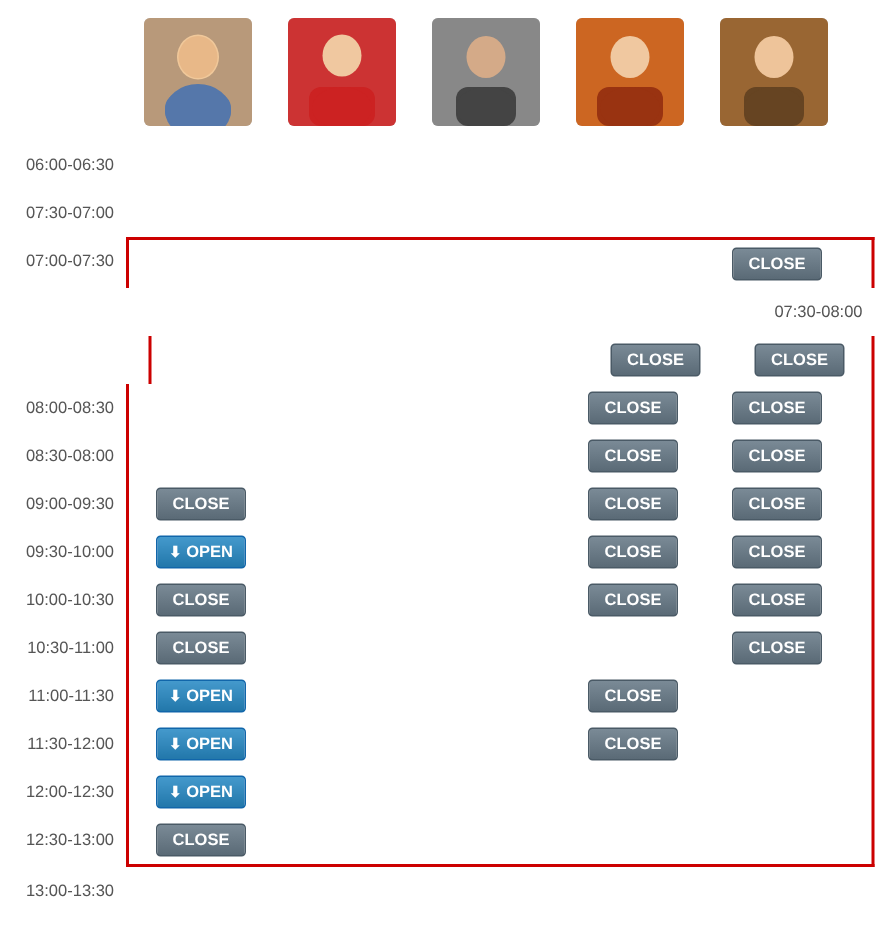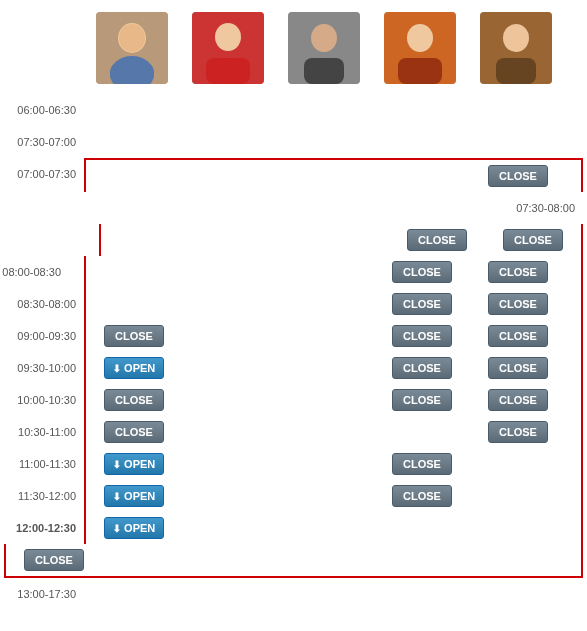--- a/index.html
+++ b/index.html
@@ -214,21 +214,21 @@
           <div style="width: 96px; min-width: 96px; height: 32px; display: flex; align-items: center; justify-content: center;"></div>
           <div style="width: 96px; min-width: 96px; height: 32px; display: flex; align-items: center; justify-content: center;">
             <button class="btn-close">CLOSE</button>
           </div>
           <div style="width: 96px; min-width: 96px; height: 32px; display: flex; align-items: center; justify-content: center;">
             <button class="btn-close">CLOSE</button>
           </div>
         </div>
       </div>
       <div style="display: flex; align-items: stretch;">
-        <div style="width: 80px; min-width: 80px; display: flex; align-items: center; justify-content: flex-end; padding-right: 23px; font-size: 11px; color: rgb(85, 85, 85); white-space: nowrap; height: 32px;">08:00-08:30</div>
+        <div style="width: 80px; min-width: 80px; display: flex; align-items: center; justify-content: flex-end; padding-right: 8px; font-size: 11px; color: rgb(85, 85, 85); white-space: nowrap; height: 32px;">08:00-08:30</div>
         <div style="display: flex; flex: 1 1 0%; border-left: 2px solid rgb(204, 0, 0); border-right: 2px solid rgb(204, 0, 0);">
           <div style="width: 96px; min-width: 96px; height: 32px; display: flex; align-items: center; justify-content: center;"></div>
           <div style="width: 96px; min-width: 96px; height: 32px; display: flex; align-items: center; justify-content: center;"></div>
           <div style="width: 96px; min-width: 96px; height: 32px; display: flex; align-items: center; justify-content: center;"></div>
           <div style="width: 96px; min-width: 96px; height: 32px; display: flex; align-items: center; justify-content: center;">
             <button class="btn-close">CLOSE</button>
           </div>
           <div style="width: 96px; min-width: 96px; height: 32px; display: flex; align-items: center; justify-content: center;">
             <button class="btn-close">CLOSE</button>
           </div>
@@ -332,44 +332,45 @@
           </div>
           <div style="width: 96px; min-width: 96px; height: 32px; display: flex; align-items: center; justify-content: center;"></div>
           <div style="width: 96px; min-width: 96px; height: 32px; display: flex; align-items: center; justify-content: center;"></div>
           <div style="width: 96px; min-width: 96px; height: 32px; display: flex; align-items: center; justify-content: center;">
             <button class="btn-close">CLOSE</button>
           </div>
           <div style="width: 96px; min-width: 96px; height: 32px; display: flex; align-items: center; justify-content: center;"></div>
         </div>
       </div>
       <div style="display: flex; align-items: stretch;">
-        <div style="width: 80px; min-width: 80px; display: flex; align-items: center; justify-content: flex-end; padding-right: 8px; font-size: 11px; color: rgb(85, 85, 85); white-space: nowrap; height: 32px; font-weight: bold;">12:00-12:30</div>
+        <div style="width: 80px; min-width: 80px; display: flex; align-items: center; justify-content: flex-end; padding-right: 8px; font-size: 11px; color: rgb(85, 85, 85); white-space: nowrap; height: 32px;">12:00-12:30</div>
         <div style="display: flex; flex: 1 1 0%; border-left: 2px solid rgb(204, 0, 0); border-right: 2px solid rgb(204, 0, 0);">
           <div style="width: 96px; min-width: 96px; height: 32px; display: flex; align-items: center; justify-content: center;">
             <button class="btn-open"><span class="arrow">⬇</span> OPEN</button>
           </div>
           <div style="width: 96px; min-width: 96px; height: 32px; display: flex; align-items: center; justify-content: center;"></div>
           <div style="width: 96px; min-width: 96px; height: 32px; display: flex; align-items: center; justify-content: center;"></div>
           <div style="width: 96px; min-width: 96px; height: 32px; display: flex; align-items: center; justify-content: center;"></div>
           <div style="width: 96px; min-width: 96px; height: 32px; display: flex; align-items: center; justify-content: center;"></div>
         </div>
       </div>
       <div style="display: flex; align-items: stretch;">
+        <div style="width: 80px; min-width: 80px; display: flex; align-items: center; justify-content: flex-end; padding-right: 8px; font-size: 11px; color: rgb(85, 85, 85); white-space: nowrap; height: 32px;">12:30-13:00</div>
         <div style="display: flex; flex: 1 1 0%; border-left: 2px solid rgb(204, 0, 0); border-right: 2px solid rgb(204, 0, 0); border-bottom: 2px solid rgb(204, 0, 0);">
           <div style="width: 96px; min-width: 96px; height: 32px; display: flex; align-items: center; justify-content: center;">
             <button class="btn-close">CLOSE</button>
           </div>
           <div style="width: 96px; min-width: 96px; height: 32px; display: flex; align-items: center; justify-content: center;"></div>
           <div style="width: 96px; min-width: 96px; height: 32px; display: flex; align-items: center; justify-content: center;"></div>
           <div style="width: 96px; min-width: 96px; height: 32px; display: flex; align-items: center; justify-content: center;"></div>
           <div style="width: 96px; min-width: 96px; height: 32px; display: flex; align-items: center; justify-content: center;"></div>
         </div>
       </div>
       <div style="display: flex; align-items: stretch;">
-        <div style="width: 80px; min-width: 80px; display: flex; align-items: center; justify-content: flex-end; padding-right: 8px; font-size: 11px; color: rgb(85, 85, 85); white-space: nowrap; height: 32px;">13:00-17:30</div>
+        <div style="width: 80px; min-width: 80px; display: flex; align-items: center; justify-content: flex-end; padding-right: 8px; font-size: 11px; color: rgb(85, 85, 85); white-space: nowrap; height: 32px;">13:00-13:30</div>
         <div style="display: flex; flex: 1 1 0%;">
           <div style="width: 96px; min-width: 96px; height: 32px; display: flex; align-items: center; justify-content: center;"></div>
           <div style="width: 96px; min-width: 96px; height: 32px; display: flex; align-items: center; justify-content: center;"></div>
           <div style="width: 96px; min-width: 96px; height: 32px; display: flex; align-items: center; justify-content: center;"></div>
           <div style="width: 96px; min-width: 96px; height: 32px; display: flex; align-items: center; justify-content: center;"></div>
           <div style="width: 96px; min-width: 96px; height: 32px; display: flex; align-items: center; justify-content: center;"></div>
         </div>
       </div>
     </div>
 

